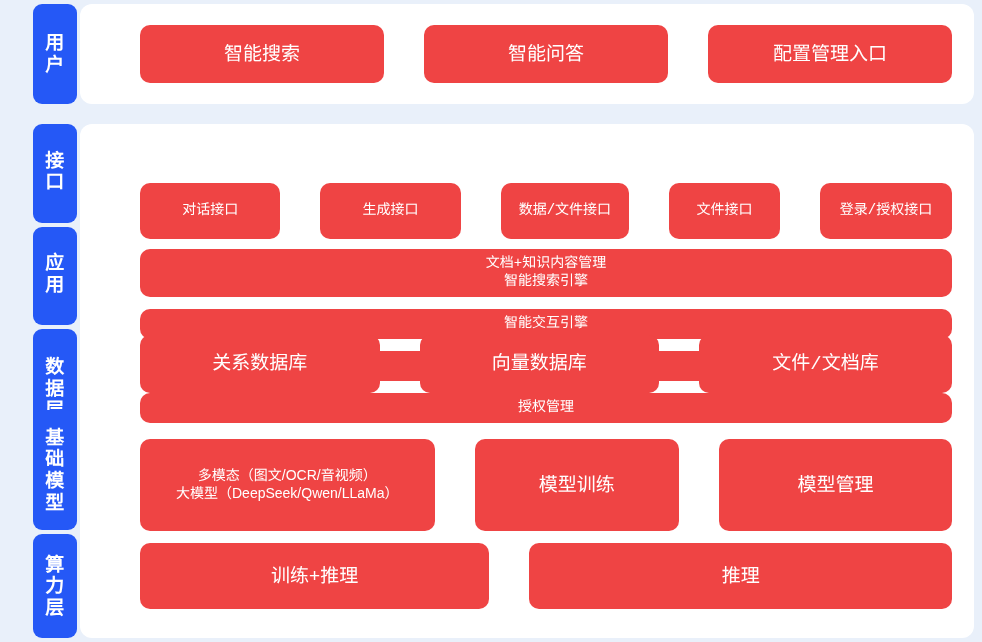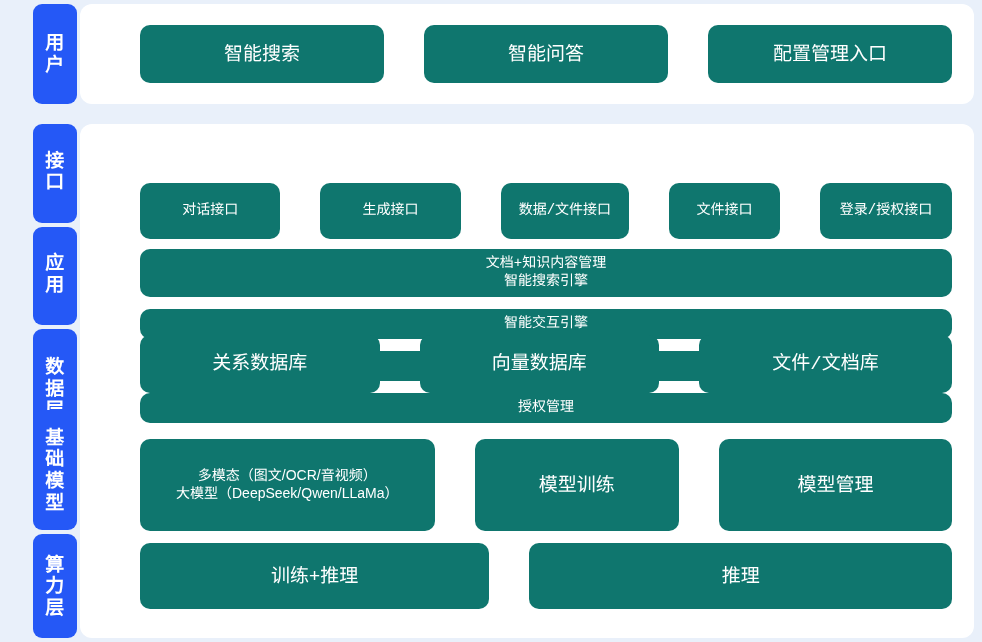--- a/index.html
+++ b/index.html
@@ -91,21 +91,21 @@
     z-index: 2;
   }
 
   .row {
     display: flex;
     flex-direction: row;
     gap: 12px;
   }
 
   .node {
-    background: #0f766e;
+    background: #ef4444;
     color: #ffffff;
     border-radius: 10px;
     display: flex;
     align-items: center;
     justify-content: center;
     text-align: center;
     font-size: 19px;
     line-height: 1.28;
     box-sizing: border-box;
     padding: 6px 8px;

